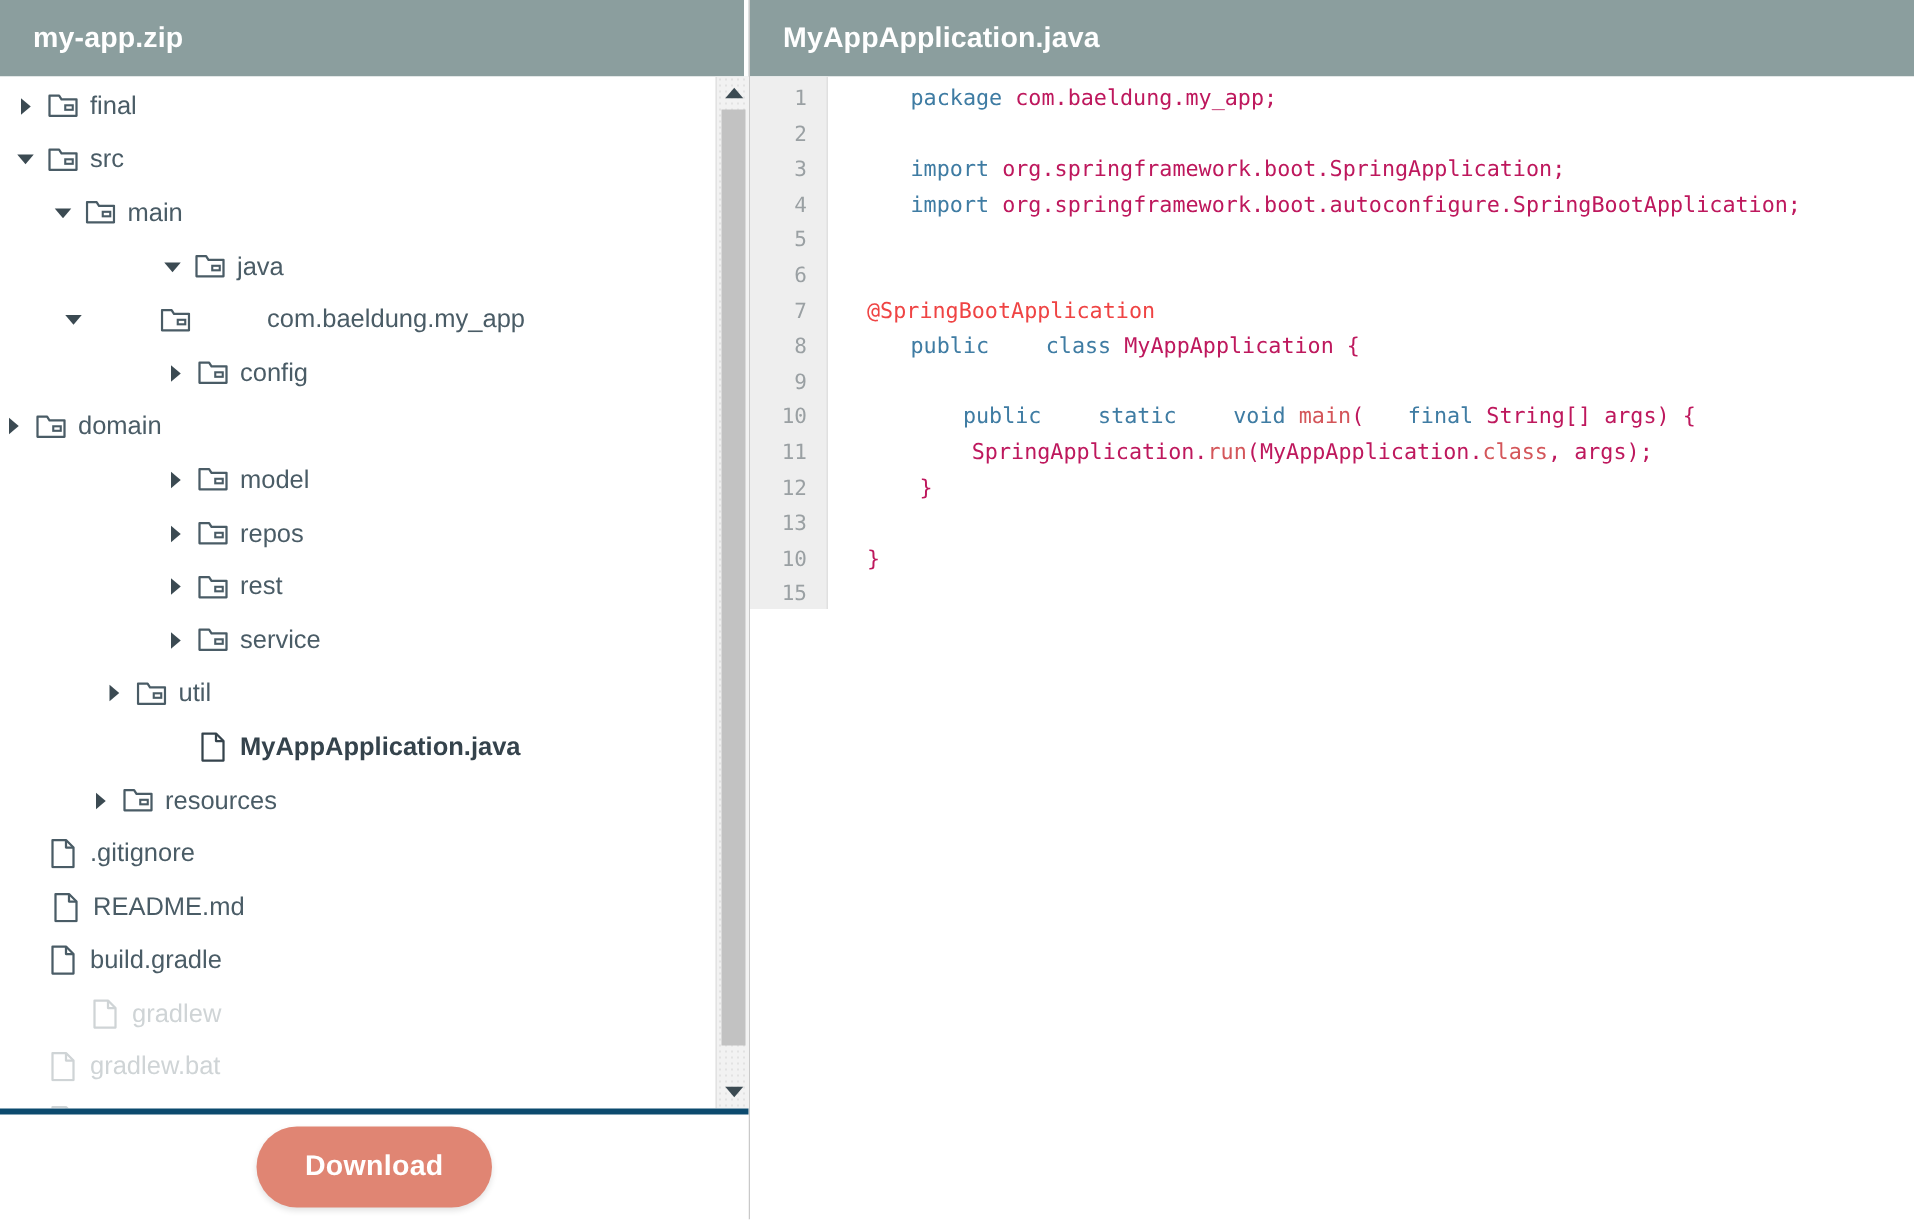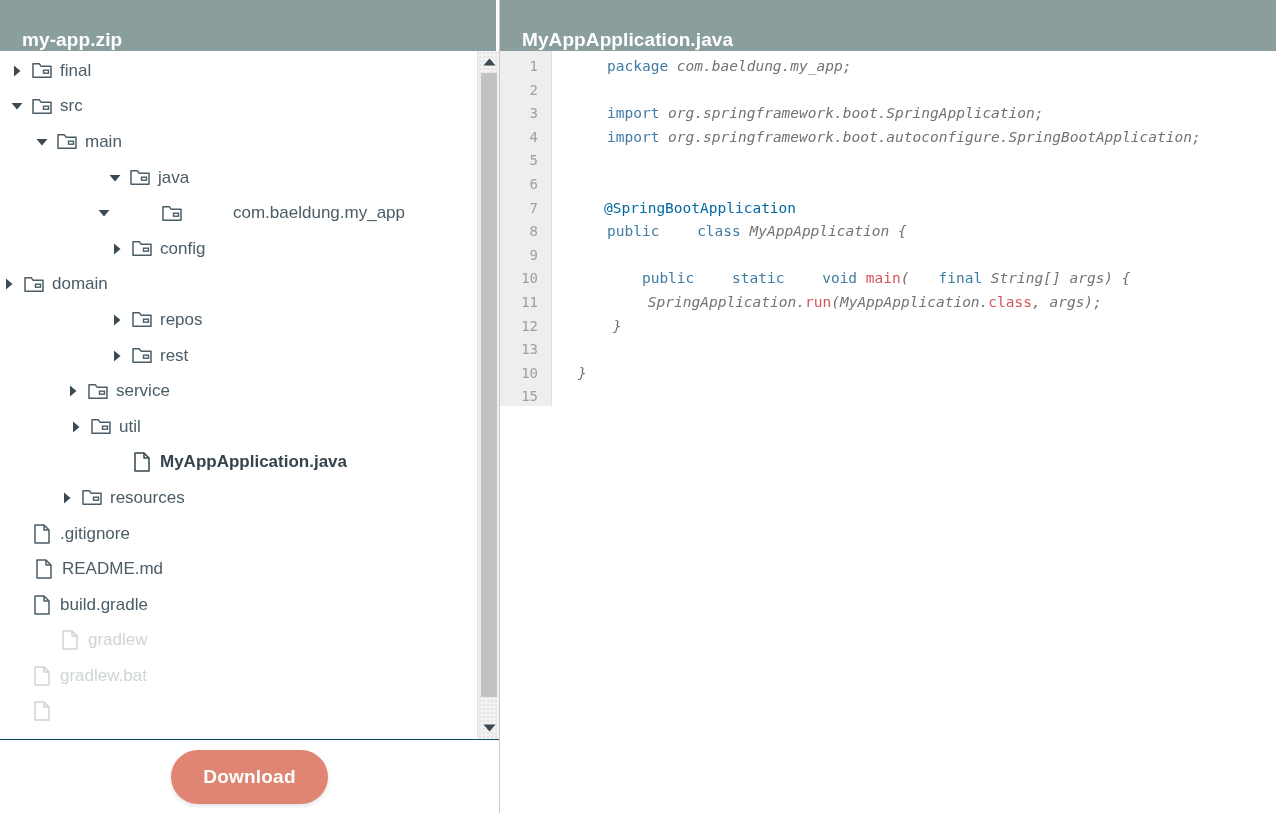--- a/index.html
+++ b/index.html
@@ -29,21 +29,21 @@
     display: flex;
     flex-direction: column;
   }
 
   .panel-header {
     height: 51px;
     min-height: 51px;
     background: #8b9e9e;
     color: #ffffff;
     display: flex;
-    align-items: flex-end;
+    align-items: center;
     padding-left: 22px;
     font-size: 19px;
     font-weight: bold;
     letter-spacing: 0.1px;
   }
 
   .left-panel .panel-header {
     border-right: 3px solid #ffffff;
   }
 
@@ -133,21 +133,21 @@
     width: 16px;
     height: 624px;
     background: #c2c2c2;
   }
 
   .download-area {
     position: relative;
     height: 74px;
     min-height: 74px;
     background: #ffffff;
-    border-top: 1px solid #0c4a6e;
+    border-top: 4px solid #0c4a6e;
     display: flex;
     align-items: center;
     justify-content: center;
   }
   .download-btn {
     background: #e08573;
     color: #ffffff;
     border: none;
     border-radius: 30px;
     padding: 16px 32px;
@@ -204,22 +204,22 @@
     padding-left: 26px;
     color: #9aa4ab;
     white-space: pre;
   }
   .code .ln {
     height: 23.6px;
     line-height: 23.6px;
   }
   .kw  { color: #3f7ca3; margin-left: 29px; }
   .fn  { color: #d4565a; }
-  .pl  { color: #737373; font-style: italic; }
-  .an  { color: #0369a1; margin-left: 26px; }
+  .pl  { color: #be185d; }
+  .an  { color: #ef4444; }
 </style>
 </head>
 <body>
 
 <div id="app">
 
   <div class="left-panel">
 
     <div class="panel-header">
       <span>my-app.zip</span>
@@ -277,21 +277,21 @@
                 </svg>
               </span>
               <span class="icon-slot">
                 <svg width="20" height="17" viewBox="0 0 20 17">
                   <path d="M1 4.2 L1 15.2 L19 15.2 L19 4.2 L9 4.2 L7.4 1.8 L1 1.8 Z" fill="none" stroke="#4a5c66" stroke-width="1.5" stroke-linejoin="round"></path>
                   <rect x="11.5" y="8.2" width="5" height="3" fill="none" stroke="#4a5c66" stroke-width="1.4"></rect>
                 </svg>
               </span>
               <span class="tree-label">java</span>
             </div>
-            <div class="tree-row" style="padding-left: 95px; gap: 43px;">
+            <div class="tree-row" style="padding-left: 40px; gap: 43px;">
               <span class="caret">
                 <svg width="12" height="8" viewBox="0 0 12 8">
                   <polygon points="0.5,1 11.5,1 6,7.5" fill="#3b4a52"></polygon>
                 </svg>
               </span>
               <span class="icon-slot">
                 <svg width="20" height="17" viewBox="0 0 20 17">
                   <path d="M1 4.2 L1 15.2 L19 15.2 L19 4.2 L9 4.2 L7.4 1.8 L1 1.8 Z" fill="none" stroke="#4a5c66" stroke-width="1.5" stroke-linejoin="round"></path>
                   <rect x="11.5" y="8.2" width="5" height="3" fill="none" stroke="#4a5c66" stroke-width="1.4"></rect>
                 </svg>
@@ -331,37 +331,51 @@
                 <svg width="8" height="12" viewBox="0 0 8 12">
                   <polygon points="1,0.5 7.5,6 1,11.5" fill="#3b4a52"></polygon>
                 </svg>
               </span>
               <span class="icon-slot">
                 <svg width="20" height="17" viewBox="0 0 20 17">
                   <path d="M1 4.2 L1 15.2 L19 15.2 L19 4.2 L9 4.2 L7.4 1.8 L1 1.8 Z" fill="none" stroke="#4a5c66" stroke-width="1.5" stroke-linejoin="round"></path>
                   <rect x="11.5" y="8.2" width="5" height="3" fill="none" stroke="#4a5c66" stroke-width="1.4"></rect>
                 </svg>
               </span>
+              <span class="tree-label">model</span>
+            </div>
+            <div class="tree-row" style="padding-left: 108px;">
+              <span class="caret">
+                <svg width="8" height="12" viewBox="0 0 8 12">
+                  <polygon points="1,0.5 7.5,6 1,11.5" fill="#3b4a52"></polygon>
+                </svg>
+              </span>
+              <span class="icon-slot">
+                <svg width="20" height="17" viewBox="0 0 20 17">
+                  <path d="M1 4.2 L1 15.2 L19 15.2 L19 4.2 L9 4.2 L7.4 1.8 L1 1.8 Z" fill="none" stroke="#4a5c66" stroke-width="1.5" stroke-linejoin="round"></path>
+                  <rect x="11.5" y="8.2" width="5" height="3" fill="none" stroke="#4a5c66" stroke-width="1.4"></rect>
+                </svg>
+              </span>
               <span class="tree-label">repos</span>
             </div>
             <div class="tree-row" style="padding-left: 108px;">
               <span class="caret">
                 <svg width="8" height="12" viewBox="0 0 8 12">
                   <polygon points="1,0.5 7.5,6 1,11.5" fill="#3b4a52"></polygon>
                 </svg>
               </span>
               <span class="icon-slot">
                 <svg width="20" height="17" viewBox="0 0 20 17">
                   <path d="M1 4.2 L1 15.2 L19 15.2 L19 4.2 L9 4.2 L7.4 1.8 L1 1.8 Z" fill="none" stroke="#4a5c66" stroke-width="1.5" stroke-linejoin="round"></path>
                   <rect x="11.5" y="8.2" width="5" height="3" fill="none" stroke="#4a5c66" stroke-width="1.4"></rect>
                 </svg>
               </span>
               <span class="tree-label">rest</span>
             </div>
-            <div class="tree-row" style="padding-left: 64px;">
+            <div class="tree-row" style="padding-left: 108px;">
               <span class="caret">
                 <svg width="8" height="12" viewBox="0 0 8 12">
                   <polygon points="1,0.5 7.5,6 1,11.5" fill="#3b4a52"></polygon>
                 </svg>
               </span>
               <span class="icon-slot">
                 <svg width="20" height="17" viewBox="0 0 20 17">
                   <path d="M1 4.2 L1 15.2 L19 15.2 L19 4.2 L9 4.2 L7.4 1.8 L1 1.8 Z" fill="none" stroke="#4a5c66" stroke-width="1.5" stroke-linejoin="round"></path>
                   <rect x="11.5" y="8.2" width="5" height="3" fill="none" stroke="#4a5c66" stroke-width="1.4"></rect>
                 </svg>

